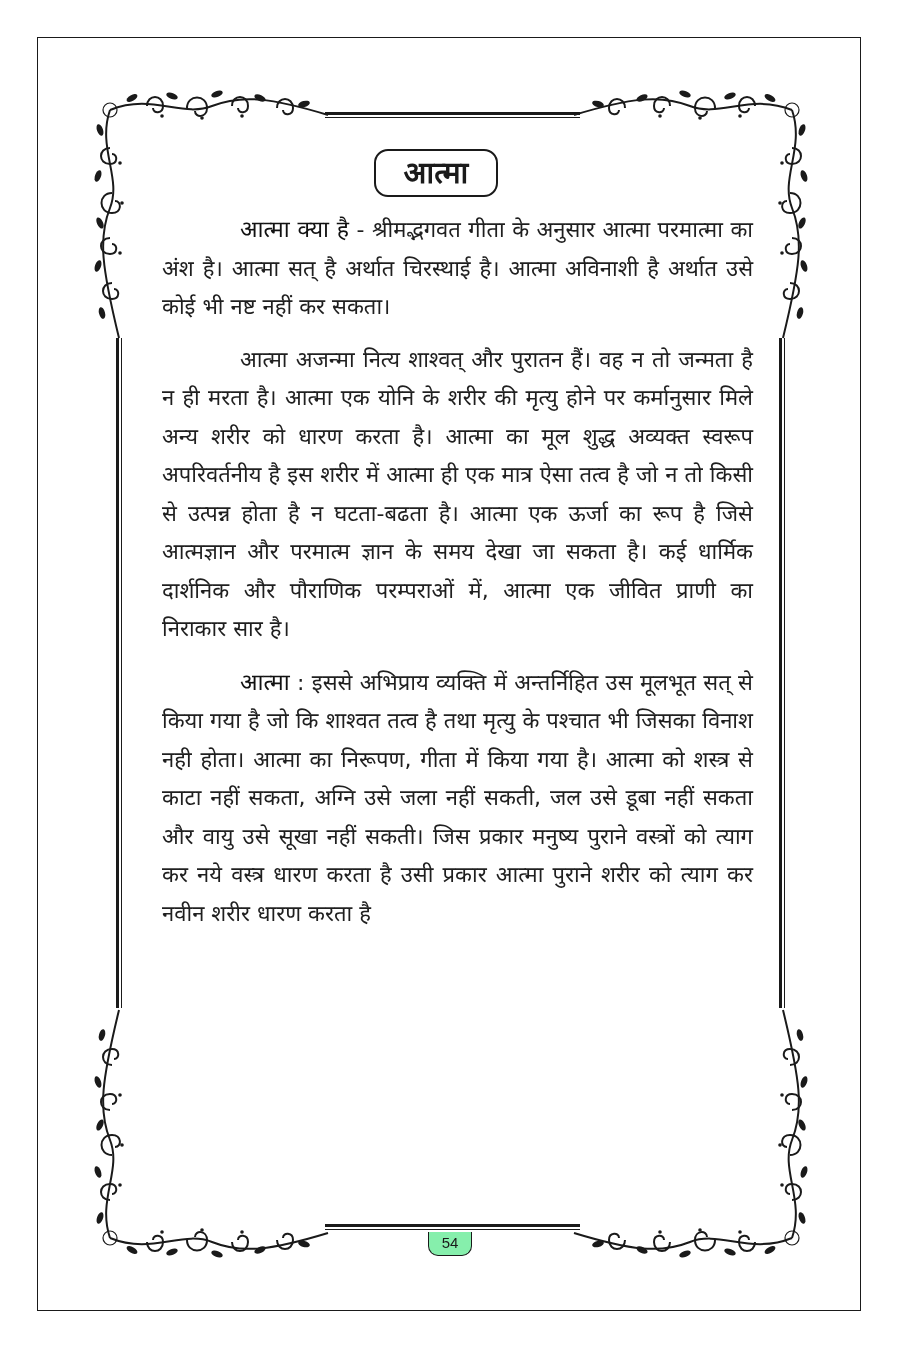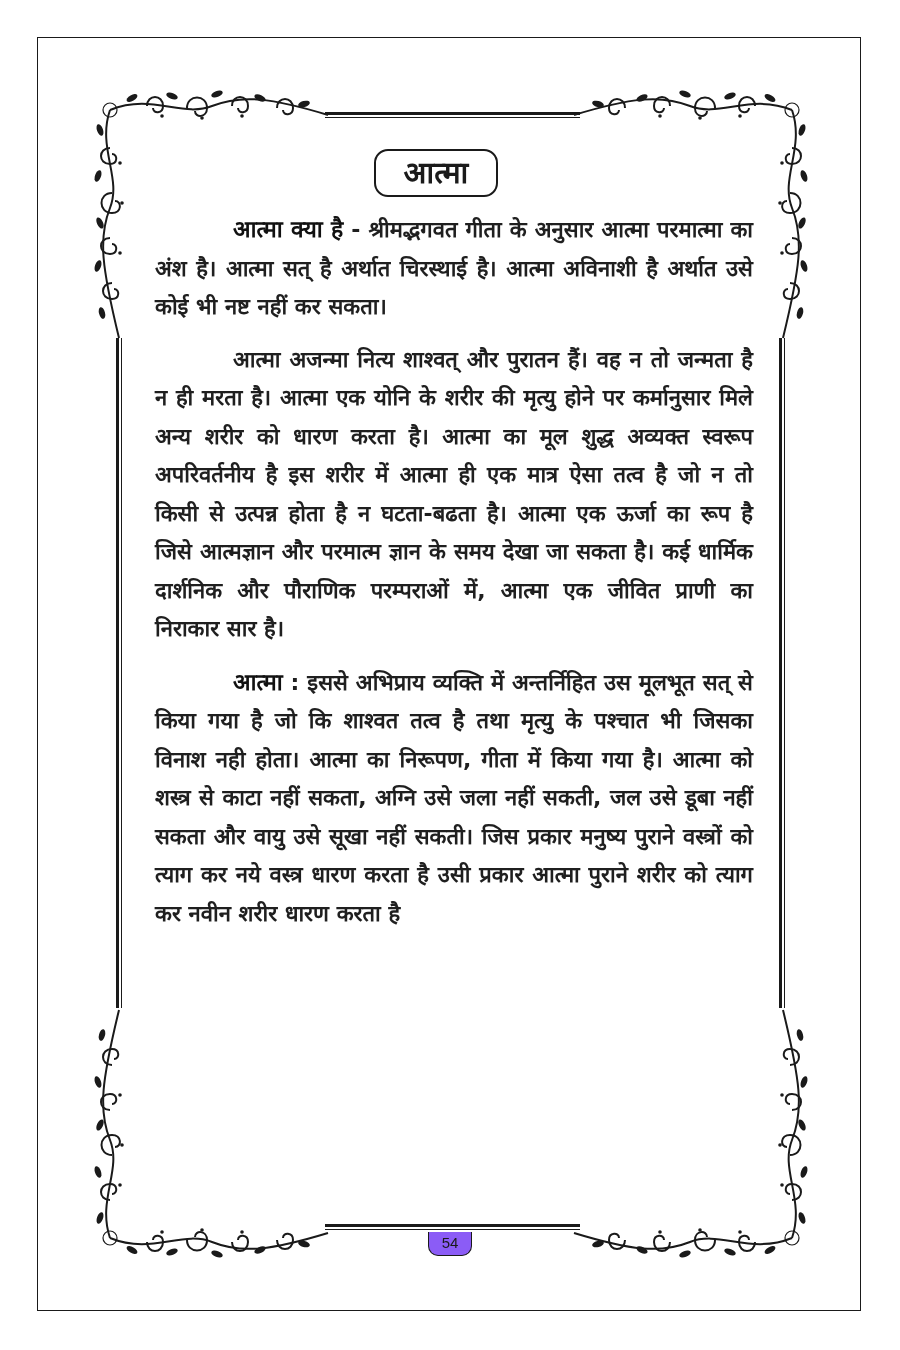--- a/index.html
+++ b/index.html
@@ -13,28 +13,28 @@
   .frame-top { left:325px; top:112px; width:255px; }
   .frame-bottom { left:325px; top:1224px; width:255px; }
   .frame-left { left:116px; top:338px; height:670px; }
   .frame-right { left:779px; top:338px; height:670px; }
   .ornament { position:absolute; }
   .title-box { position:absolute; left:374px; top:149px; width:124px; height:48px;
                border:2px solid #1a1a1a; border-radius:14px; box-sizing:border-box;
                display:flex; align-items:center; justify-content:center; background:#fff; }
   .title-text { font-family:"DejaVu Serif", serif; font-weight:bold; font-size:30px; color:#1a1a1a; line-height:1; }
   .content { position:absolute; left:147px; top:210px; width:606px; }
-  .para { margin:0 0 14px 8px; font-weight:bold; font-size:22px; line-height:38.5px;
+  .para { margin:0 0 14px 15px; font-weight:normal; font-size:22px; line-height:38.5px;
           text-align:justify; text-align-last:left; color:#1f1f1f; }
   .para .indent { display:inline-block; width:78px; }
   .lead { font-family:"DejaVu Serif", serif; font-size:23px; color:#111; }
   .page-num { position:absolute; left:428px; top:1232px; width:44px; height:24px;
               border:1.5px solid #1a1a1a; border-top:none; border-radius:0 0 10px 10px;
               box-sizing:border-box; font-size:15px; text-align:center; line-height:22px;
-              font-family:"Liberation Sans", sans-serif; background:#8b5cf6; }
+              font-family:"Liberation Sans", sans-serif; background:#86efac; }
 </style>
 </head>
 <body>
 
 <div class="page-border"></div>
 
 <div class="hline frame-top"></div>
 <div class="hline frame-bottom"></div>
 <div class="vline frame-left"></div>
 <div class="vline frame-right"></div>

